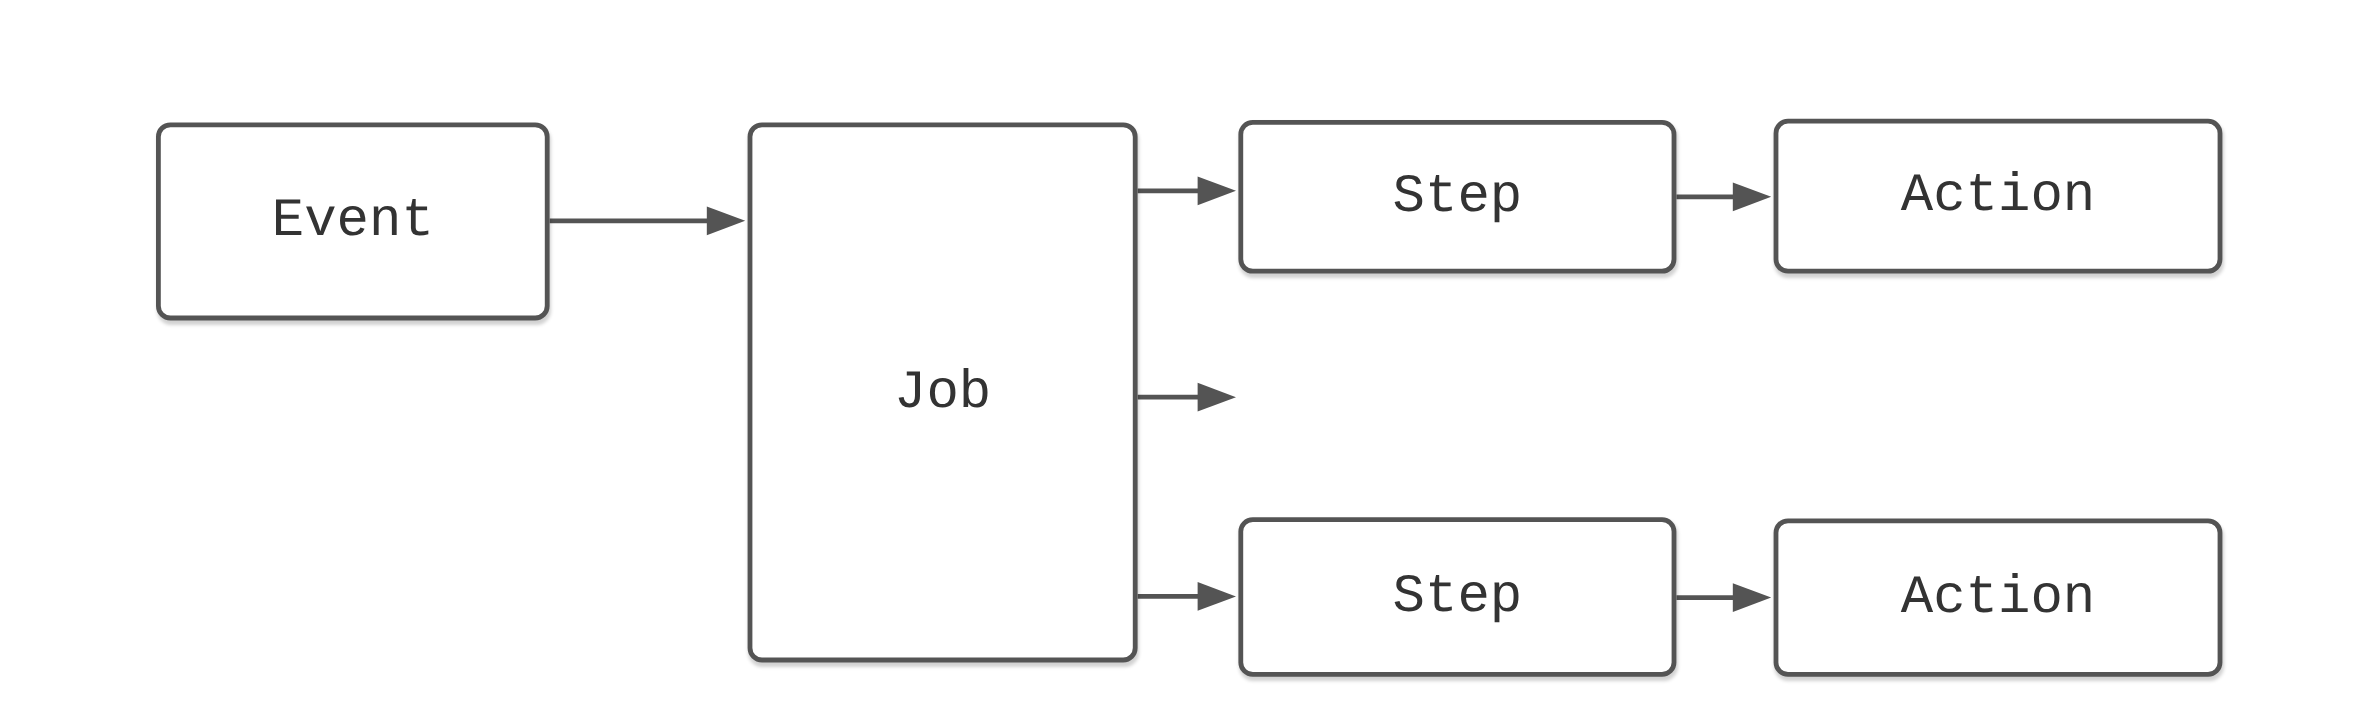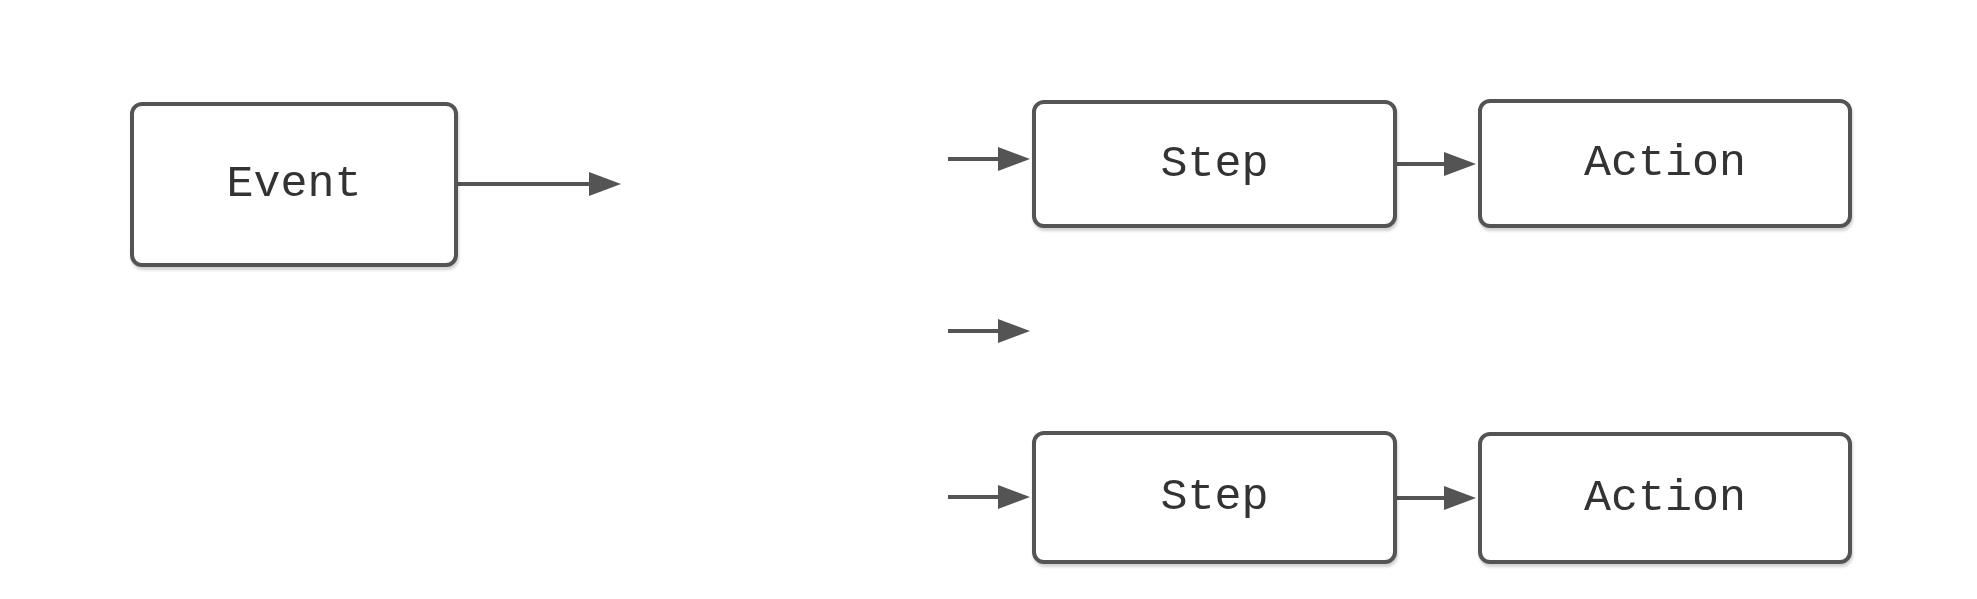--- a/index.html
+++ b/index.html
@@ -85,20 +85,23 @@
     <g>
       <line x1="1397" y1="466" x2="1446" y2="466"></line>
       <polygon points="1476,466 1444,454 1444,478"></polygon>
     </g>
   </svg>
 
   <div class="node" style="left:130px;top:70px;width:328px;height:165px;">
     <span class="label">Event</span>
   </div>
 
+  <div class="node" style="left:623px;top:70px;width:325px;height:450px;">
+    <span class="label">Job</span>
+  </div>
 
   <div class="node" style="left:1032px;top:68px;width:365px;height:128px;">
     <span class="label">Step</span>
   </div>
 
 
   <div class="node" style="left:1032px;top:399px;width:365px;height:133px;">
     <span class="label">Step</span>
   </div>
 

